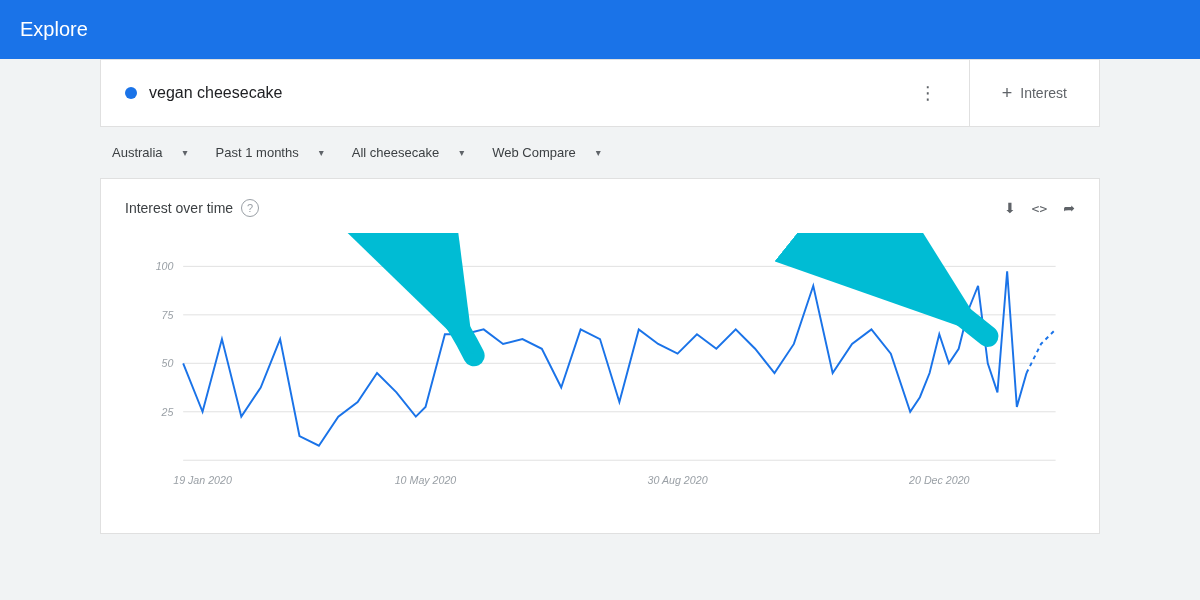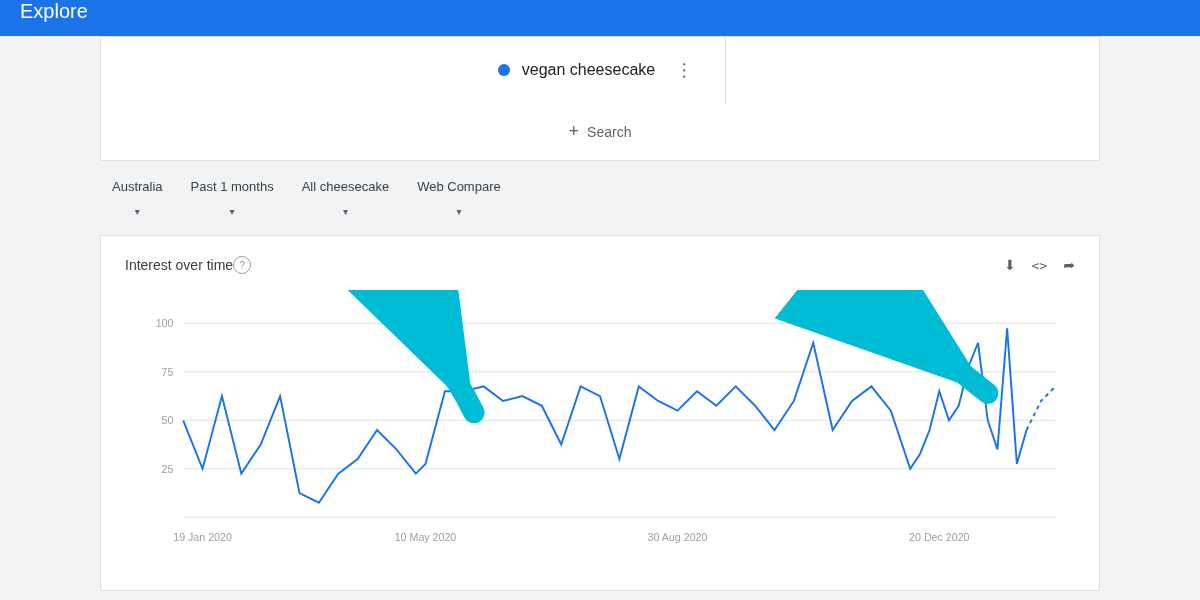--- a/index.html
+++ b/index.html
@@ -1,43 +1,43 @@
 <!DOCTYPE html>
 <html><head>
   <meta charset="utf-8">
   <style>
     * { margin: 0; padding: 0; box-sizing: border-box; }
     body { font-family: 'Arial', sans-serif; background: #f1f3f4; width: 1200px; height: 600px; overflow: hidden; }
 
     
     .header {
       background: #1a73e8;
-      height: 36px;
-      display: flex;
+      height: 59px;
+      display: flex;
+      align-items: center;
       padding: 0 20px;
     }
     .header-title {
       color: white;
       font-size: 20px;
       font-weight: 400;
     }
 
     
     .main-content {
       padding: 0 100px;
     }
 
     
     .search-card {
       background: white;
       margin: 0 0 0 0;
       border: 1px solid #e0e0e0;
       display: flex;
       align-items: center;
-      flex-direction: column;
     }
     .search-term-area {
       flex: 1;
       padding: 18px 24px;
       display: flex;
       align-items: center;
       gap: 12px;
       border-right: 1px solid #e0e0e0;
     }
     .blue-dot {
@@ -84,48 +84,48 @@
     .filters-bar {
       display: flex;
       align-items: center;
       gap: 4px;
       padding: 12px 0;
       background: #f1f3f4;
     }
     .filter-btn {
       display: flex;
       align-items: center;
-      gap: 12px;
+      gap: 20px;
       padding: 6px 12px;
       background: transparent;
       border: none;
       font-size: 13px;
       color: #3c4043;
       cursor: pointer;
       border-radius: 4px;
-      flex-direction: column;
     }
     .chevron-down { font-size: 10px; color: #5f6368; }
 
     
     .chart-card {
       background: white;
       border: 1px solid #e0e0e0;
       padding: 20px 24px 16px;
       position: relative;
     }
     .chart-header {
       display: flex;
       align-items: center;
       justify-content: space-between;
       margin-bottom: 16px;
     }
     .chart-title-area {
       display: flex;
       align-items: center;
+      gap: 8px;
     }
     .chart-title {
       font-size: 14px;
       color: #3c4043;
       font-weight: 500;
     }
     .help-icon {
       width: 18px;
       height: 18px;
       border: 1px solid #9aa0a6;
@@ -145,20 +145,21 @@
     .chart-action-icon {
       color: #5f6368;
       font-size: 16px;
       cursor: pointer;
     }
 
     
     .chart-container {
       width: 100%;
       position: relative;
+      font-style: italic;
     }
   </style>
 </head>
 <body>
 
 <div class="header">
   <span class="header-title">Explore</span>
 </div>
 
 <div class="main-content">
@@ -166,21 +167,21 @@
   <div class="search-card">
     <div class="search-term-area">
       <div class="blue-dot"></div>
       <div class="search-term-text-group">
         <div class="search-term-name">vegan cheesecake</div>
       </div>
       <span class="menu-dots">⋮</span>
     </div>
     <div class="compare-area">
       <span class="compare-plus">+</span>
-      <span>Search</span>
+      <span>Interest</span>
     </div>
   </div>
 
   <div class="filters-bar">
     <button class="filter-btn">
       <span>Australia</span>
       <span class="chevron-down">▾</span>
     </button>
     <button class="filter-btn">
       <span>Past 1 months</span>

